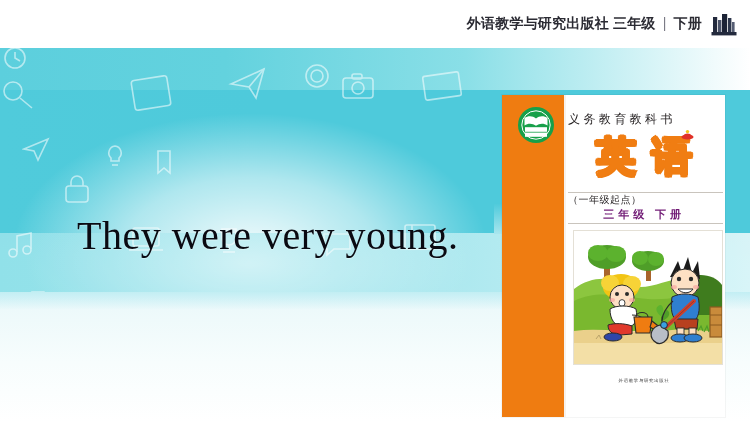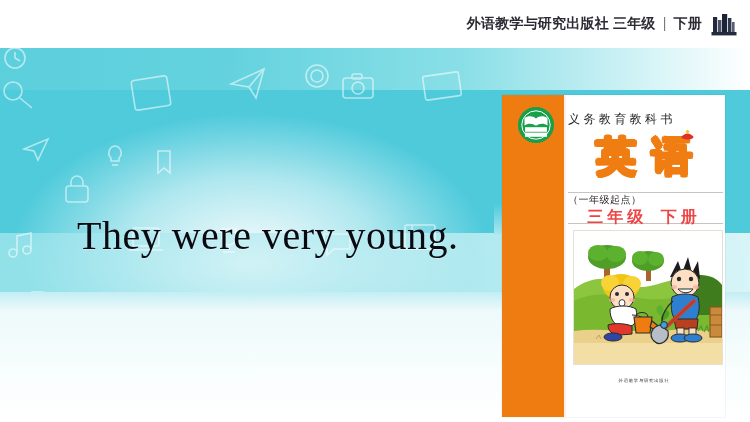--- a/index.html
+++ b/index.html
@@ -132,22 +132,22 @@
   .cn-hat{
     position:absolute;right:-2px;top:-7px;width:13px;height:11px;
   }
   .book-sub{
     position:absolute;left:66px;top:98px;width:152px;text-align:left;
     font-family:"Liberation Serif", serif;
     font-size:10px;color:#231f20;letter-spacing:.5px;
   }
   .book-grade{
     position:absolute;left:66px;top:112px;width:152px;text-align:center;
-    font-family:Liberation Mono, monospace;
-    font-size:16px;font-weight:bold;color:#ef4444;letter-spacing:4px;
+    font-family:Liberation Serif, serif;
+    font-size:11px;font-weight:bold;color:#701a75;letter-spacing:4px;
   }
 
   .cover-art{
     position:absolute;left:71px;top:135px;width:148px;height:133px;
     border:1px solid #e4e0d6;overflow:hidden;background:#cfe8a3;
   }
   .book-publisher{
     position:absolute;left:66px;top:283px;width:152px;text-align:center;
     font-family:"DejaVu Sans", sans-serif;
     font-size:4.4px;color:#3a3a3a;letter-spacing:.7px;

